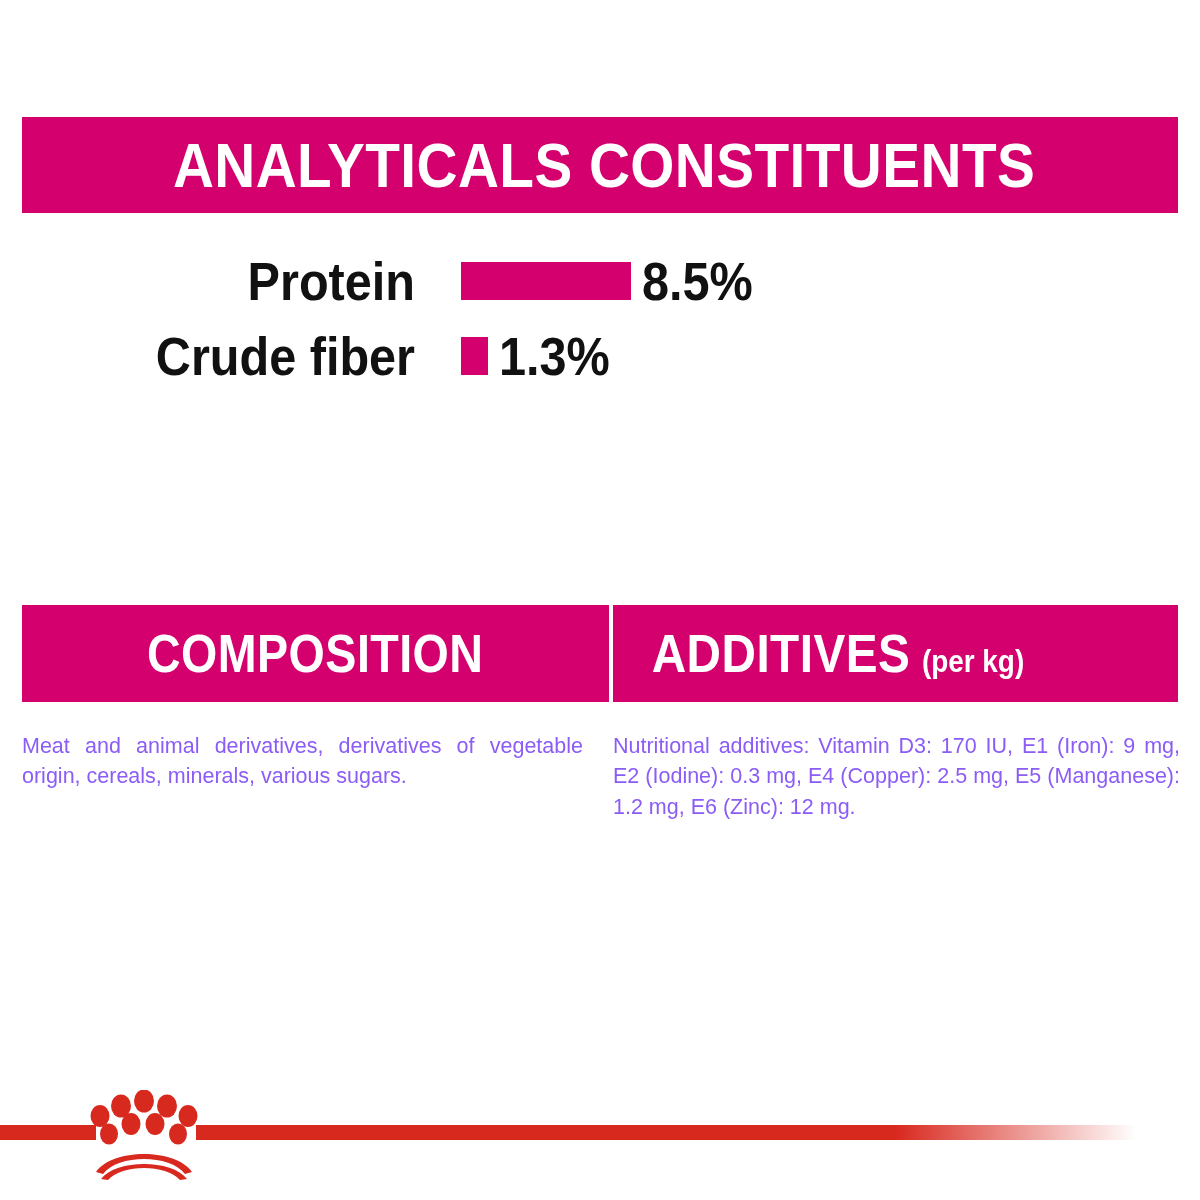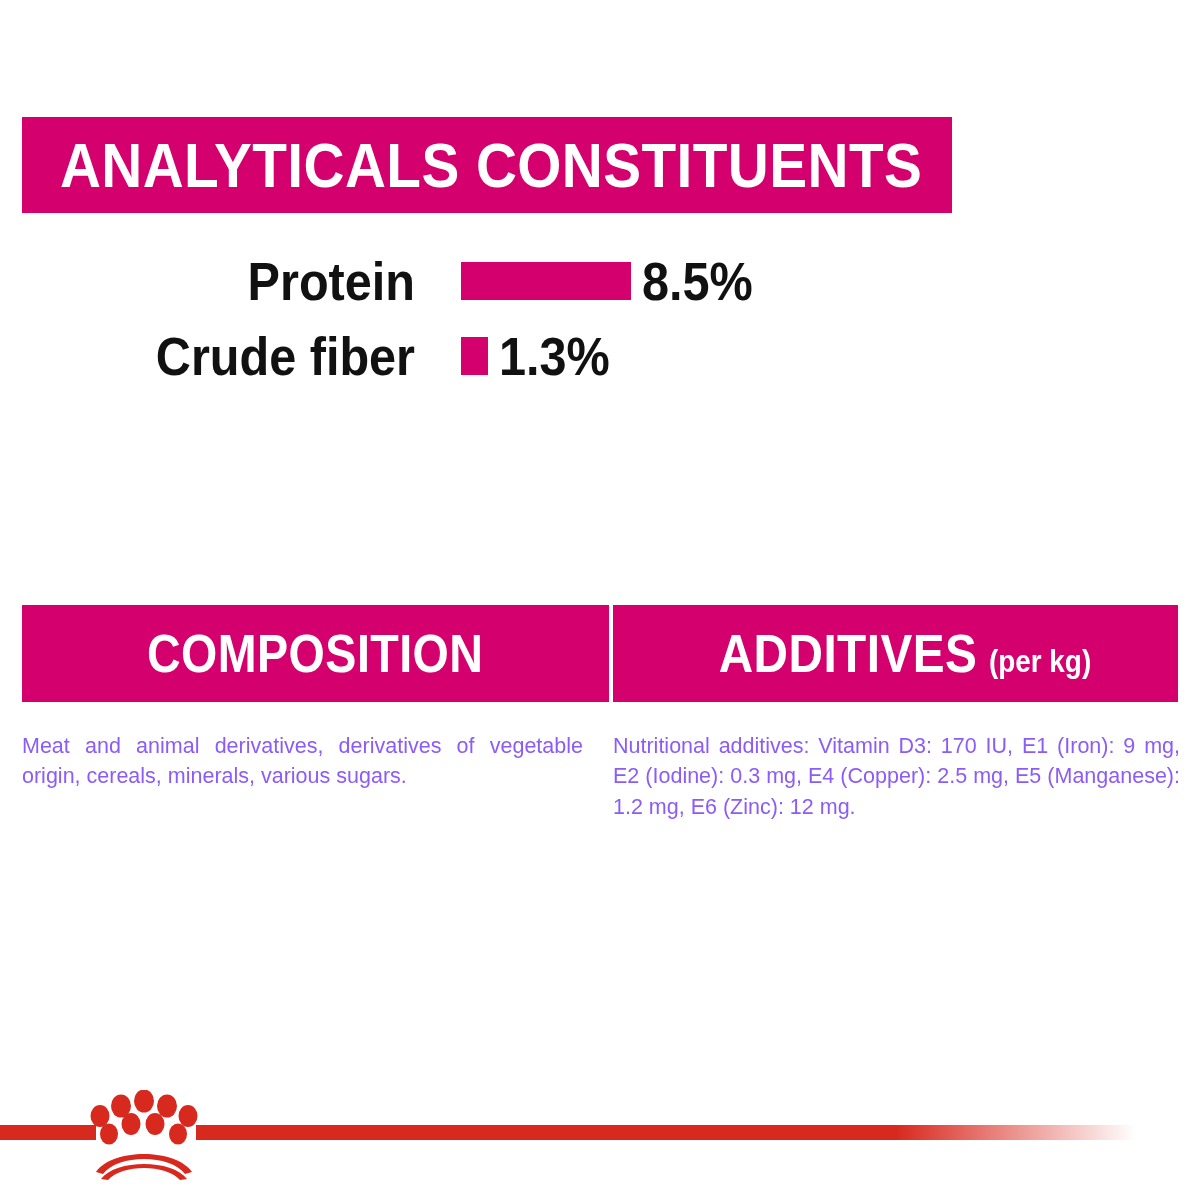--- a/index.html
+++ b/index.html
@@ -36,21 +36,21 @@
     letter-spacing: 0.5px;
     line-height: 1;
     white-space: nowrap;
     transform: scaleX(0.86);
     transform-origin: left center;
   }
 
   #banner-analyticals {
     left: 22px;
     top: 117px;
-    width: 930px;
+    width: 1156px;
     height: 96px;
     justify-content: center;
     padding-left: 8px;
   }
   #banner-analyticals .banner-title {
     font-size: 63px;
     transform: scaleX(0.9);
     transform-origin: center center;
   }
 
@@ -65,21 +65,21 @@
     font-size: 53px;
     transform: scaleX(0.88);
     transform-origin: center center;
   }
 
   #banner-additives {
     left: 613px;
     top: 605px;
     width: 565px;
     height: 97px;
-    justify-content: center;
+    justify-content: flex-start;
     padding-left: 18px;
   }
   #banner-additives .addi-wrap {
     display: flex;
     align-items: baseline;
     transform: scaleX(0.9);
     transform-origin: center center;
     white-space: nowrap;
   }
   #banner-additives .addi-main {

